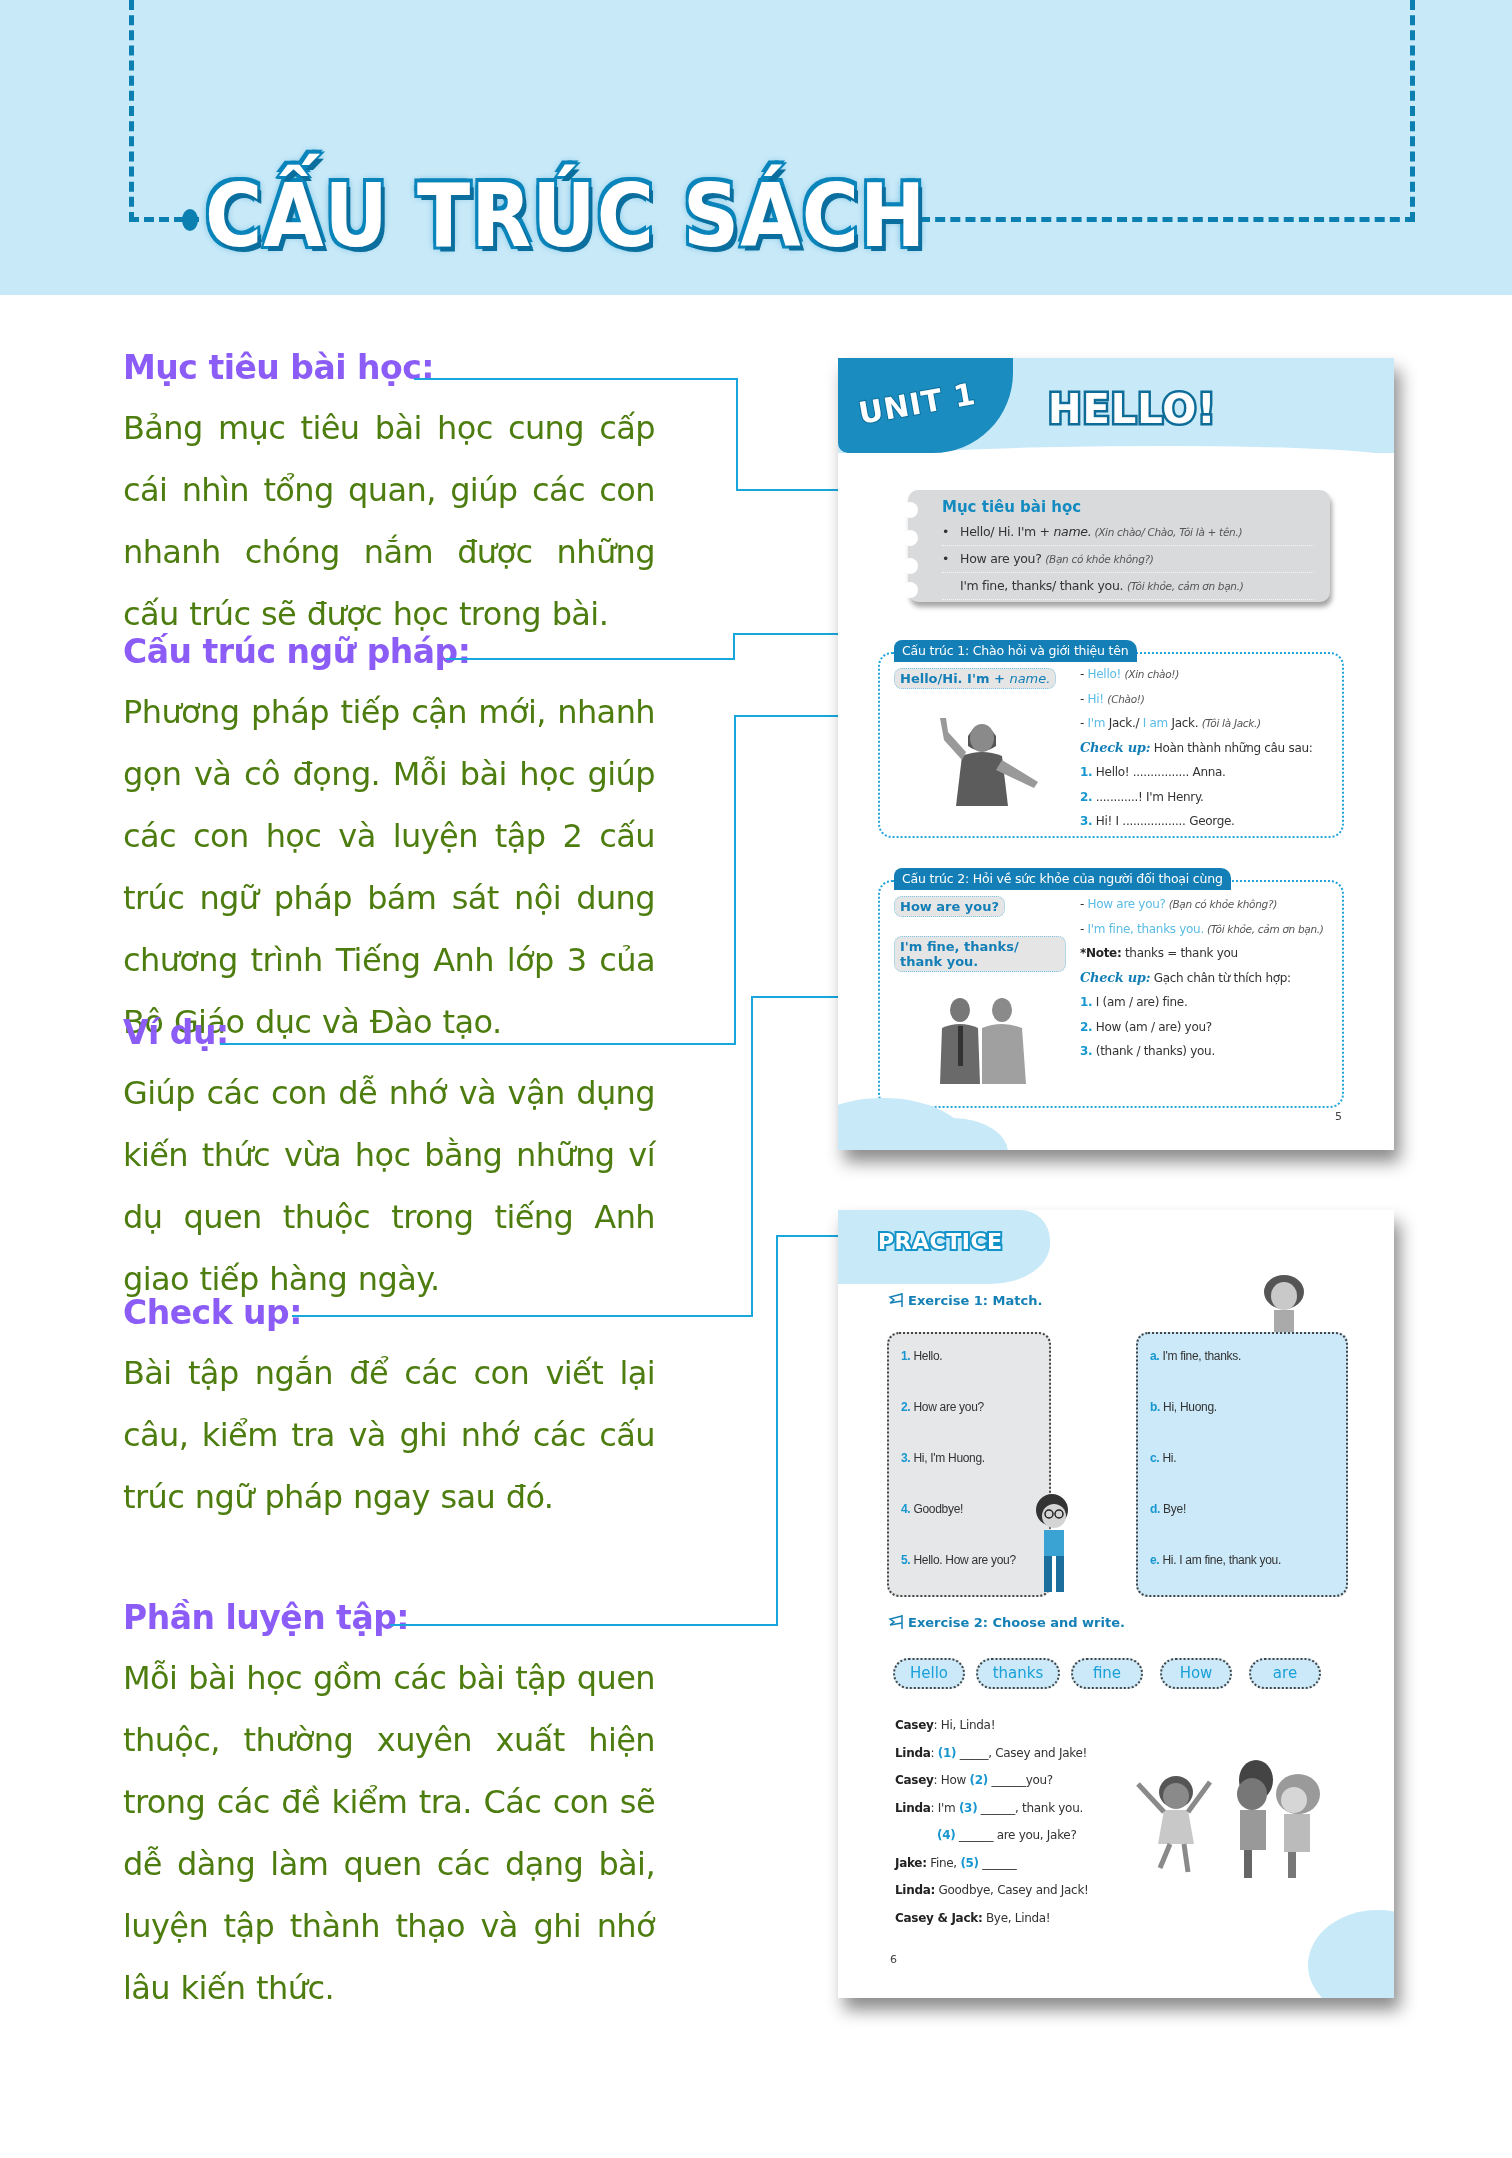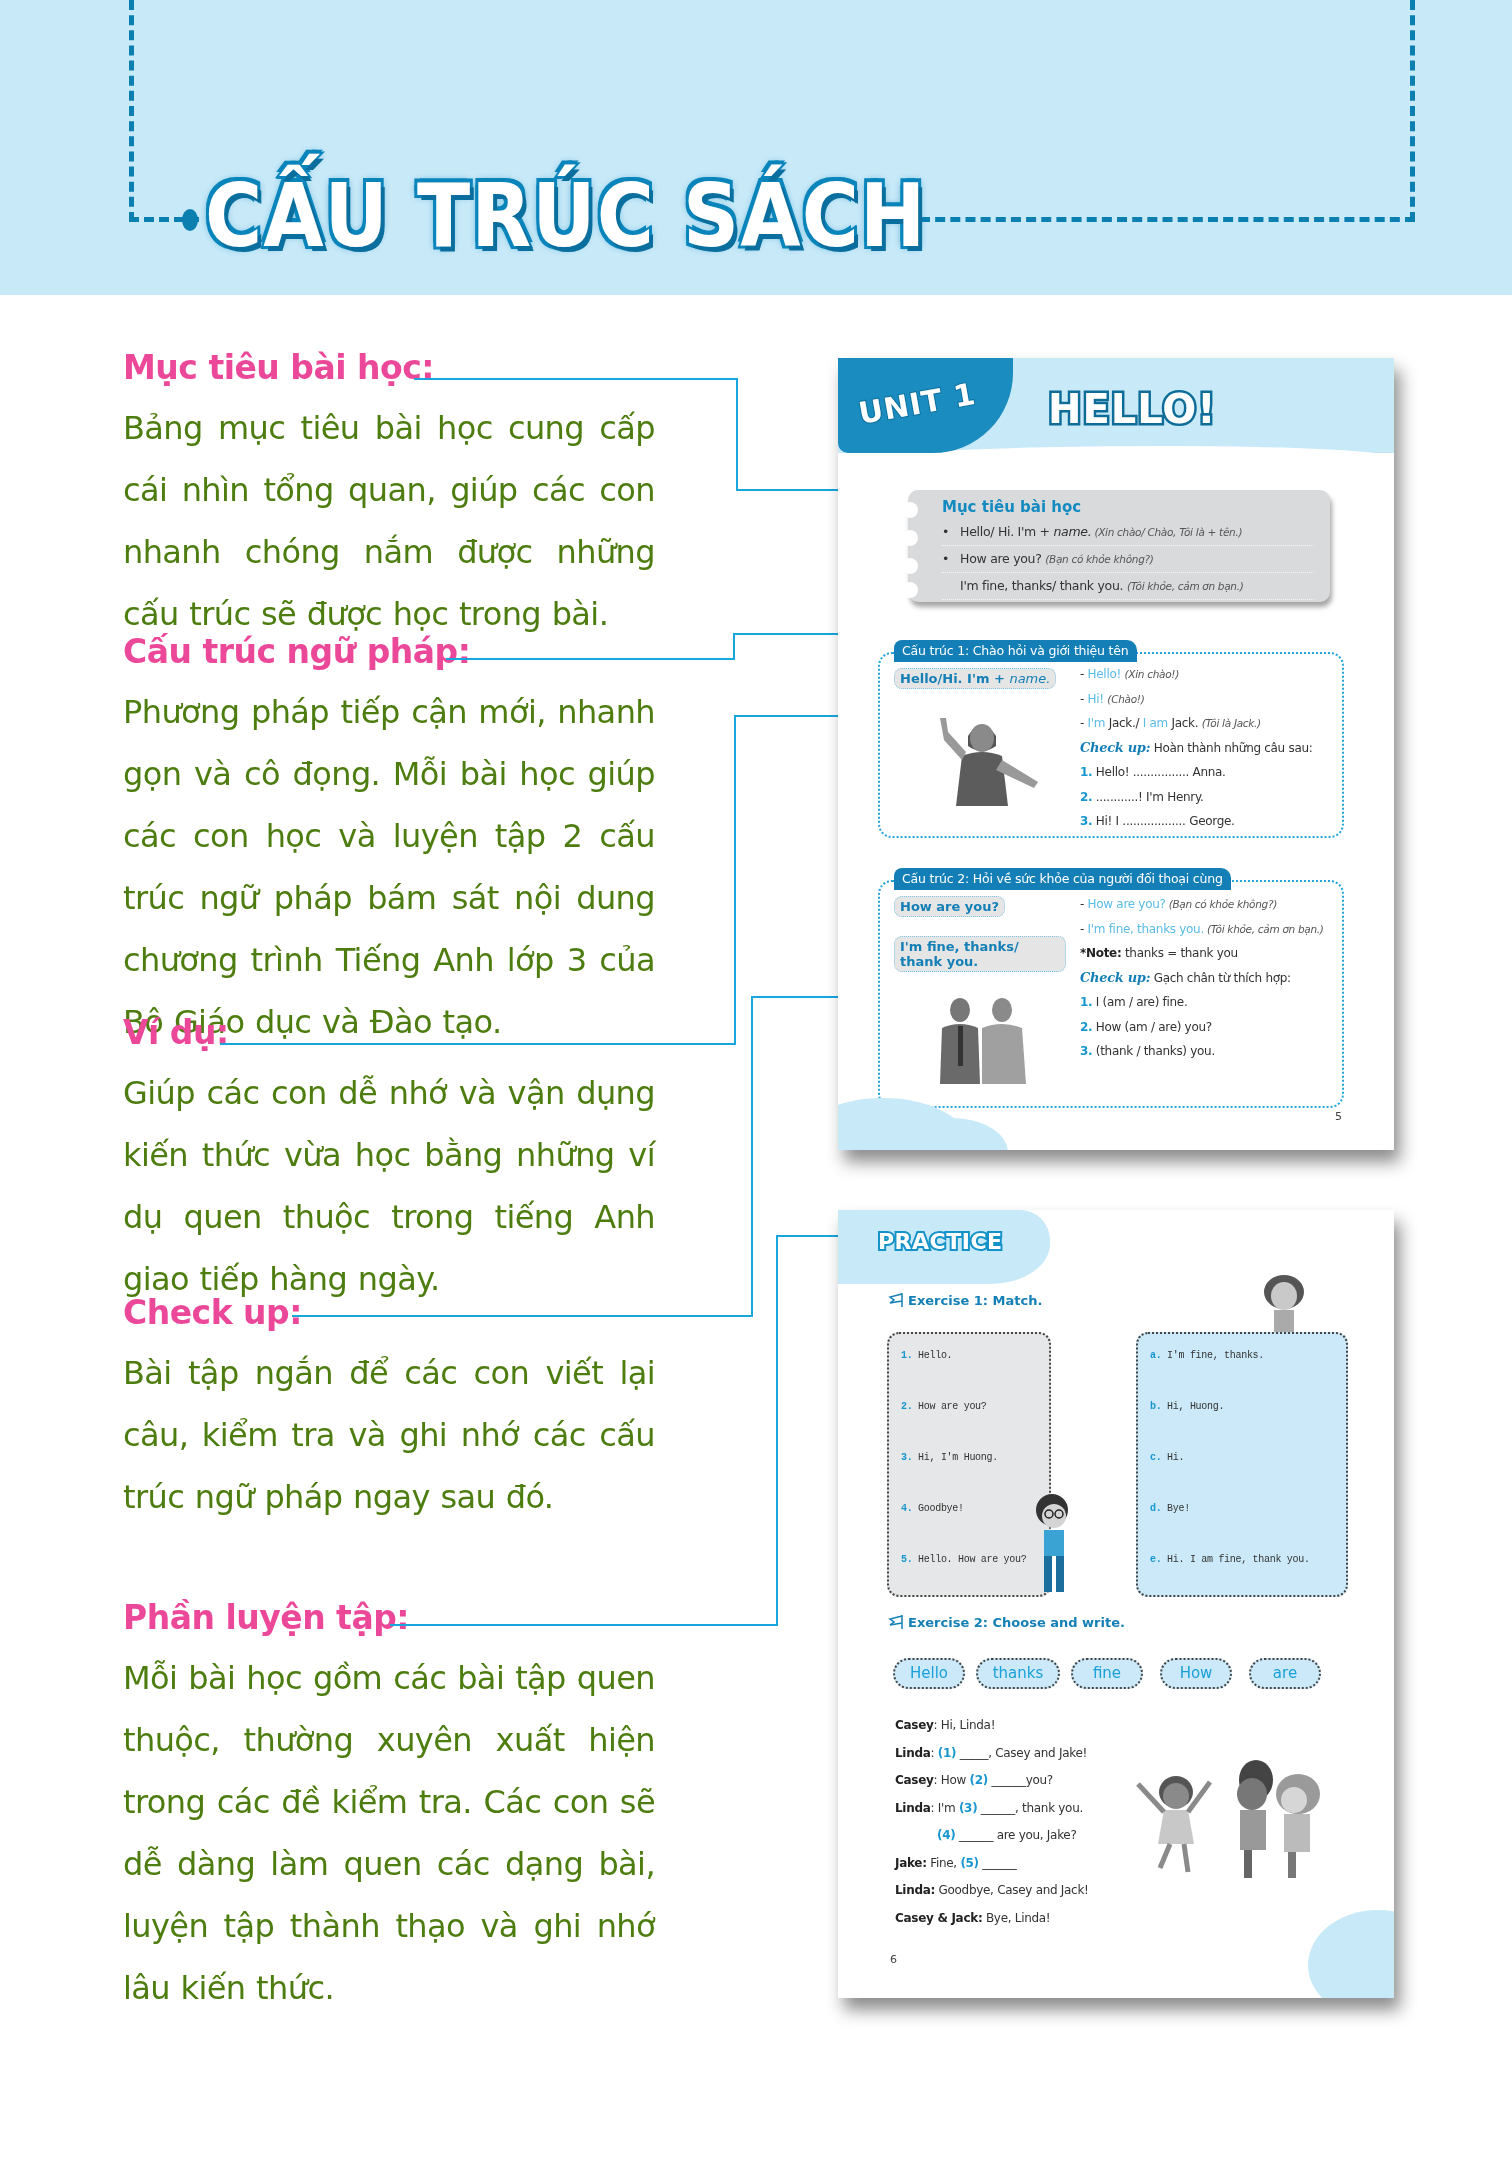--- a/index.html
+++ b/index.html
@@ -14,21 +14,21 @@
   .header-dash-bottom-right { position: absolute; left: 920px; top: 217px; width: 495px; border-top: 5px dashed #0a7fb0; }
   .header-dot { position: absolute; width: 16px; height: 22px; border-radius: 50%; background: #0a7fb0; top: 209px; }
   .header-title {
     position: absolute; left: 205px; top: 165px;
     font-family: "DejaVu Sans", sans-serif; font-weight: 900; font-size: 78px; letter-spacing: 1px;
     color: #ffffff; transform: scaleY(1.12); transform-origin: left top;
     -webkit-text-stroke: 4px #0a85bb; paint-order: stroke fill;
     text-shadow: 4px 5px 0 #0a6f9e, -3px -3px 0 #0a85bb, 3px -3px 0 #0a85bb, -3px 3px 0 #0a85bb, 0 0 8px #0a85bb;
   }
   .section { position: absolute; left: 123px; width: 532px; }
-  .section-heading { display: flex; align-items: flex-end; font-family: "DejaVu Sans", sans-serif; font-weight: bold; font-size: 33px; color: #ec4899; letter-spacing: -0.5px; white-space: nowrap; }
+  .section-heading { display: flex; align-items: flex-end; font-family: "DejaVu Sans", sans-serif; font-weight: bold; font-size: 33px; color: #8b5cf6; letter-spacing: -0.5px; white-space: nowrap; }
   .section-body { font-family: "DejaVu Sans", sans-serif; font-size: 32px; line-height: 62px; color: #4d7c0f; text-align: justify; text-align-last: left; margin-top: 10px; letter-spacing: -0.6px; word-spacing: 1px; }
 
   
   .line { position: absolute; background: #17a7dd; }
   .conn-dot { position: absolute; width: 12px; height: 12px; border-radius: 50%; background: #17a7dd; }
 
   
   .page { position: absolute; background: #ffffff; box-shadow: 6px 12px 16px rgba(0,0,0,0.45); overflow: hidden; }
   .page1 { left: 838px; top: 358px; width: 556px; height: 792px; }
   .page2 { left: 838px; top: 1210px; width: 556px; height: 788px; }
@@ -64,21 +64,21 @@
   .page-num { position: absolute; font-family: "DejaVu Sans", sans-serif; font-size: 11px; color: #444; }
   .cloud { position: absolute; background: #c8e9f8; border-radius: 50%; }
 
   
   .p2-practice-bg { position: absolute; left: 0; top: 0; width: 212px; height: 74px; background: #c8e9f8; border-radius: 0 30px 60px 0 / 0 30px 40px 0; }
   .p2-practice { position: absolute; left: 40px; top: 19px; font-family: "DejaVu Sans", sans-serif; font-weight: 900; font-size: 22px; color: #fff; -webkit-text-stroke: 4px #1593c8; paint-order: stroke fill; letter-spacing: 0.5px; }
   .exercise-title { position: absolute; font-family: "DejaVu Sans", sans-serif; font-weight: bold; font-size: 13px; color: #1480b6; white-space: nowrap; display: flex; align-items: center; gap: 2px; }
   .match-box { position: absolute; top: 122px; width: 164px; height: 265px; border: 2px dotted #444; border-radius: 12px; padding: 12px 0 0 12px; }
   .match-left { left: 49px; background: #e6e7e8; }
   .match-right { left: 298px; width: 212px; background: #cbe9f8; }
-  .match-item { font-family: Liberation Mono, monospace; font-size: 10px; color: #333; height: 51px; line-height: 20px; white-space: nowrap; letter-spacing: -0.3px; }
+  .match-item { font-family: Liberation Sans, sans-serif; font-size: 12px; color: #333; height: 51px; line-height: 20px; white-space: nowrap; letter-spacing: -0.3px; }
   .match-item .num { color: #1796cf; font-weight: bold; }
 
   .word-chip { position: absolute; top: 448px; height: 31px; border: 2px dotted #444; border-radius: 16px; background: #cbe9f8; color: #1aa0d8; font-family: "DejaVu Sans", sans-serif; font-size: 15px; text-align: center; line-height: 27px; }
   .dialog { position: absolute; left: 57px; top: 502px; font-family: "DejaVu Sans", sans-serif; font-size: 12px; color: #333; }
   .dialog-line { height: 27.5px; line-height: 27.5px; white-space: nowrap; letter-spacing: -0.3px; }
   .dialog-line b { color: #222; }
   .dialog-line .num { color: #1796cf; font-weight: bold; }
 </style>
 </head>
 <body>

